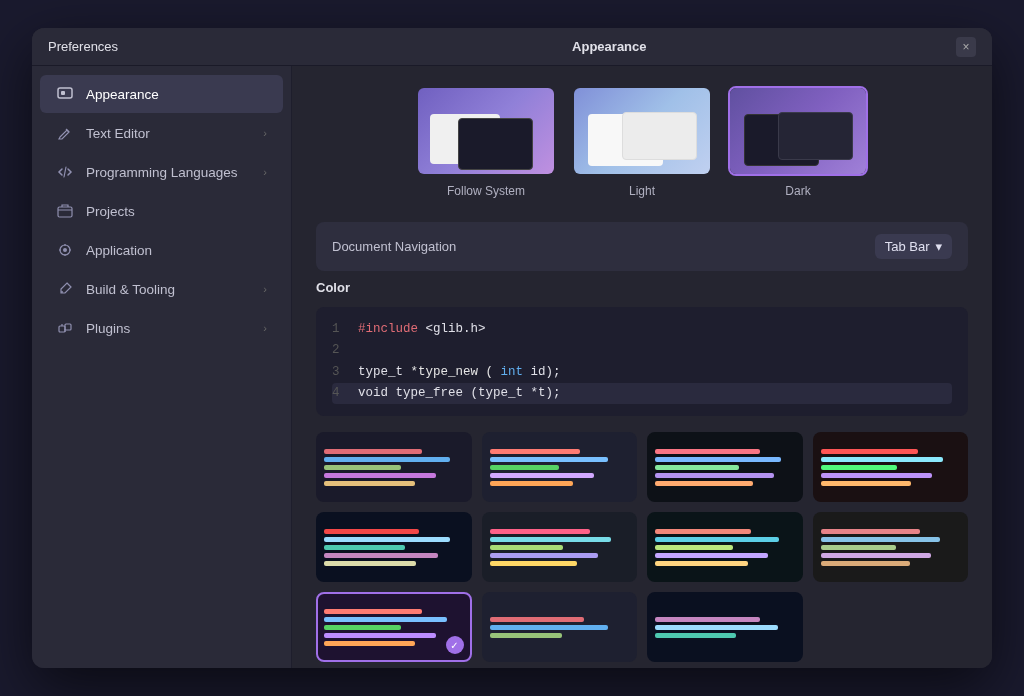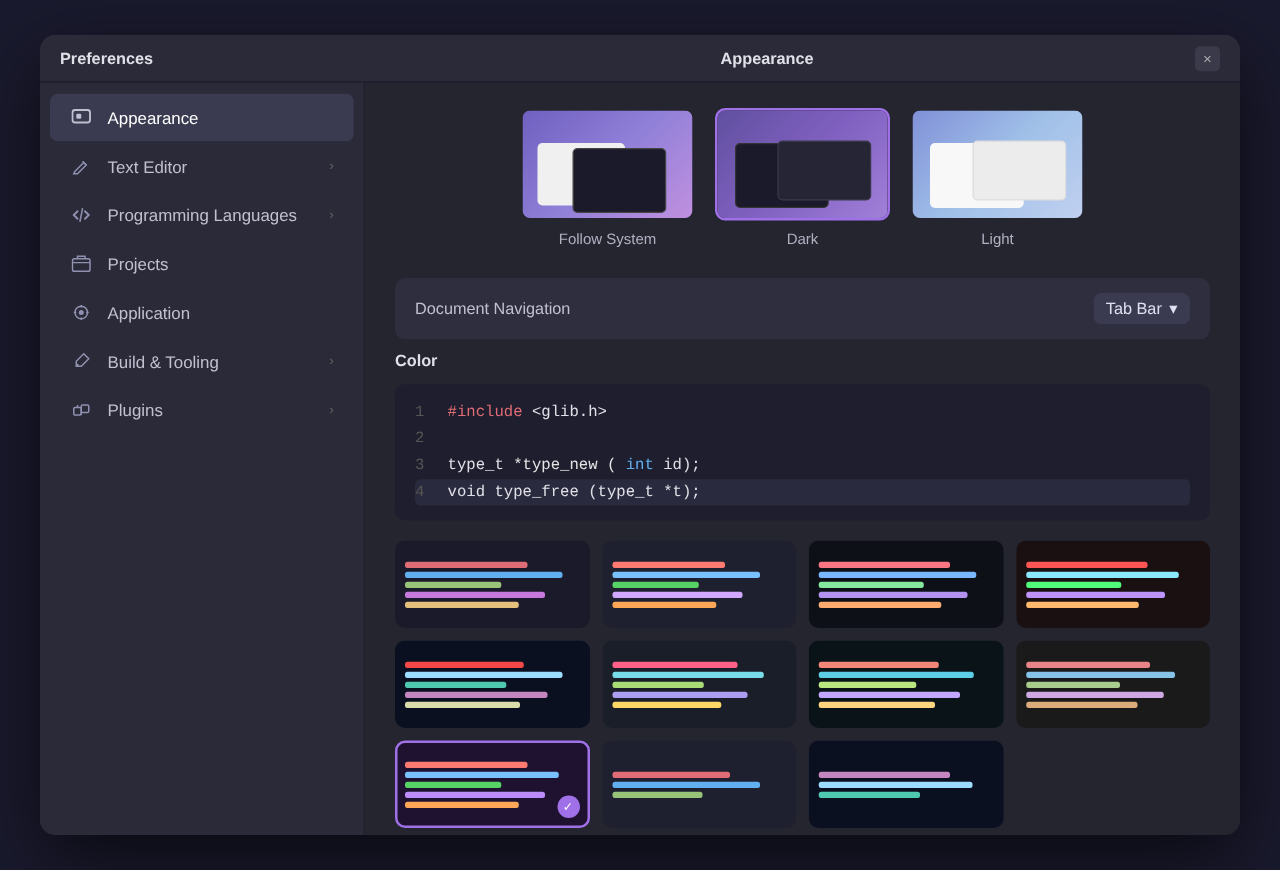--- a/index.html
+++ b/index.html
@@ -28,21 +28,21 @@
       padding: 0 16px;
       height: 38px;
       border-bottom: 1px solid #1a1a28;
       flex-shrink: 0;
     }
     .titlebar-title {
       flex: 1;
       display: flex;
       gap: 50%;
     }
-    .titlebar-left { font-size: 13px; font-weight: 700; color: #e0e0e8; }
+    .titlebar-left { font-size: 13px; font-weight: 400; color: #e0e0e8; }
     .titlebar-center { font-size: 13px; font-weight: 600; color: #e0e0e8; }
     .close-btn {
       width: 20px; height: 20px;
       background: #3a3a4a;
       border-radius: 4px;
       display: flex; align-items: center; justify-content: center;
       color: #aaa; font-size: 12px; cursor: pointer;
       border: none;
     }
     .content {
@@ -359,37 +359,37 @@
           <div class="theme-preview">
             <div class="preview-follow">
               <div class="preview-window-white"></div>
               <div class="preview-window-dark"></div>
             </div>
           </div>
           <span class="theme-label">Follow System</span>
         </div>
 
         <div class="theme-card">
+          <div class="theme-preview">
+            <div class="preview-light">
+              <div class="preview-light-window"></div>
+              <div class="preview-light-window2"></div>
+            </div>
+          </div>
+          <span class="theme-label">Light</span>
+        </div>
+
+        <div class="theme-card">
           <div class="theme-preview selected">
             <div class="preview-dark">
               <div class="preview-dark-window"></div>
               <div class="preview-dark-window2"></div>
             </div>
           </div>
           <span class="theme-label">Dark</span>
-        </div>
-
-        <div class="theme-card">
-          <div class="theme-preview">
-            <div class="preview-light">
-              <div class="preview-light-window"></div>
-              <div class="preview-light-window2"></div>
-            </div>
-          </div>
-          <span class="theme-label">Light</span>
         </div>
       </div>
 
       <div class="nav-row">
         <span class="nav-label">Document Navigation</span>
         <div class="nav-select">
           <span>Tab Bar</span>
           <span>▾</span>
         </div>
       </div>

